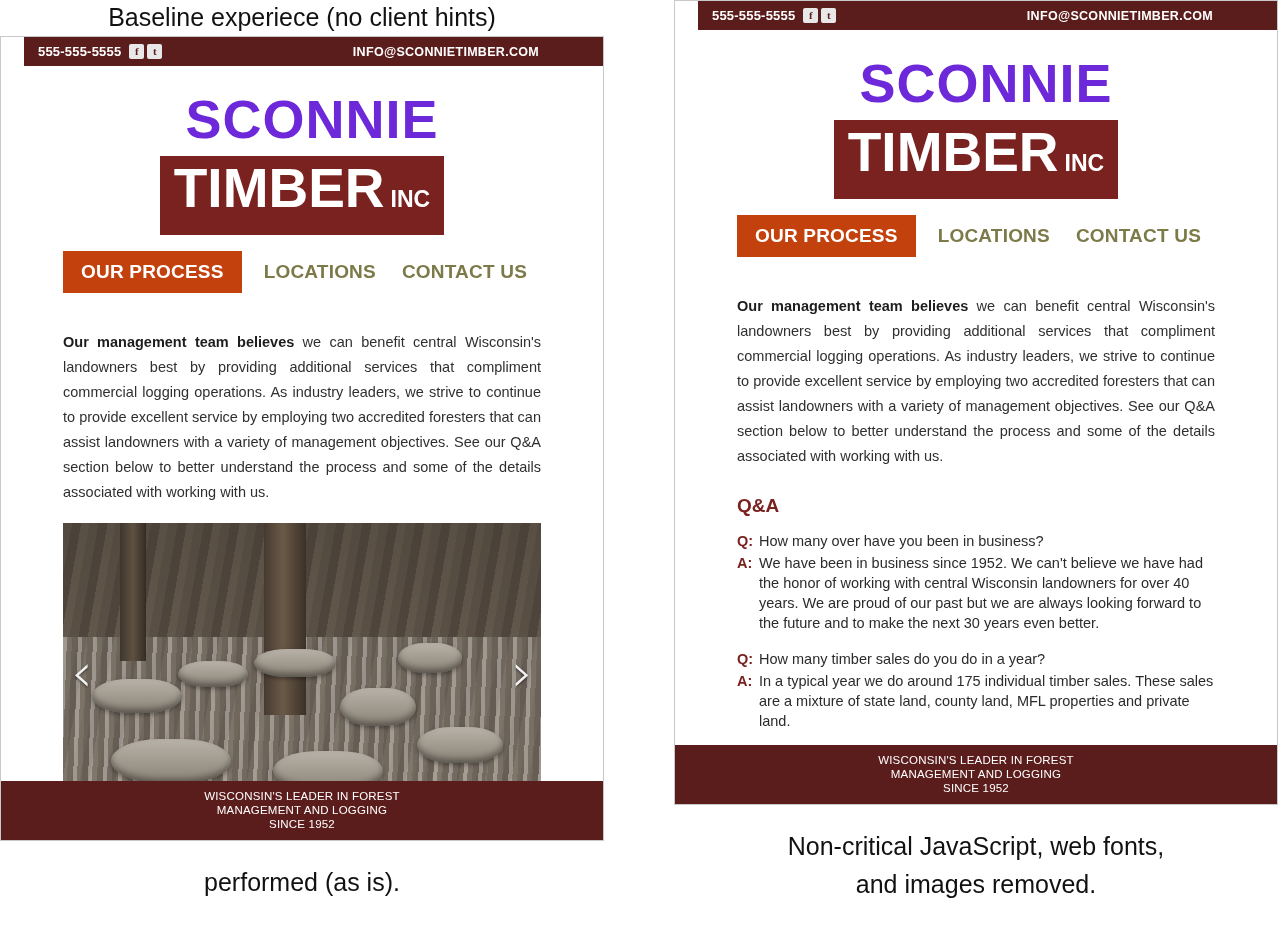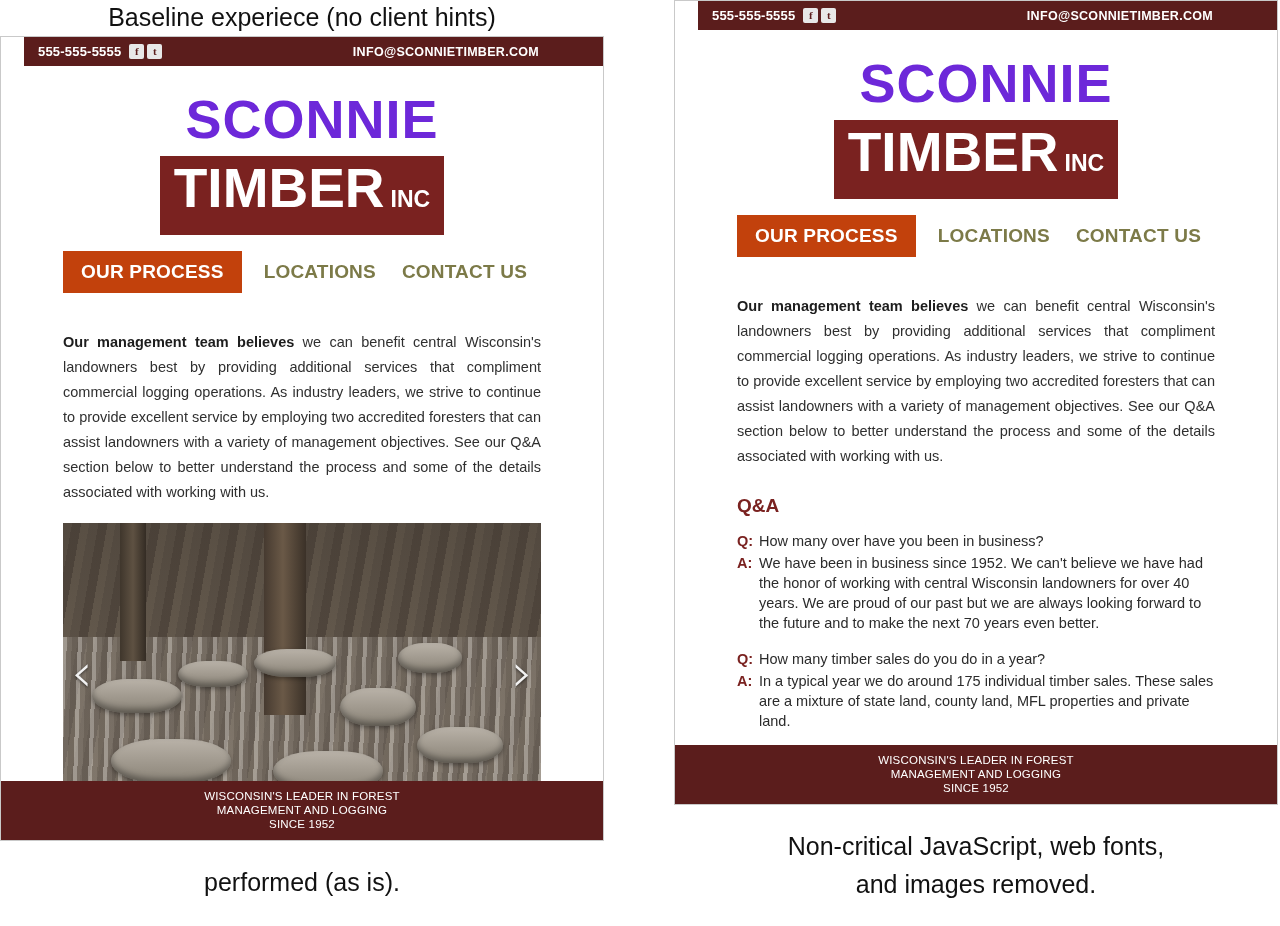--- a/index.html
+++ b/index.html
@@ -347,21 +347,21 @@
 
         <div class="qa-title">Q&amp;A</div>
 
         <div class="qa-block">
           <div class="qa-row">
             <span class="tag">Q:</span>
             <span class="txt">How many over have you been in business?</span>
           </div>
           <div class="qa-row">
             <span class="tag">A:</span>
-            <span class="txt">We have been in business since 1952. We can't believe we have had the honor of working with central Wisconsin landowners for over 40 years. We are proud of our past but we are always looking forward to the future and to make the next 70 years even better.</span>
+            <span class="txt">We have been in business since 1952. We can't believe we have had the honor of working with central Wisconsin landowners for over 40 years. We are proud of our past but we are always looking forward to the future and to make the next 30 years even better.</span>
           </div>
         </div>
 
         <div class="qa-block">
           <div class="qa-row">
             <span class="tag">Q:</span>
             <span class="txt">How many timber sales do you do in a year?</span>
           </div>
           <div class="qa-row">
             <span class="tag">A:</span>

